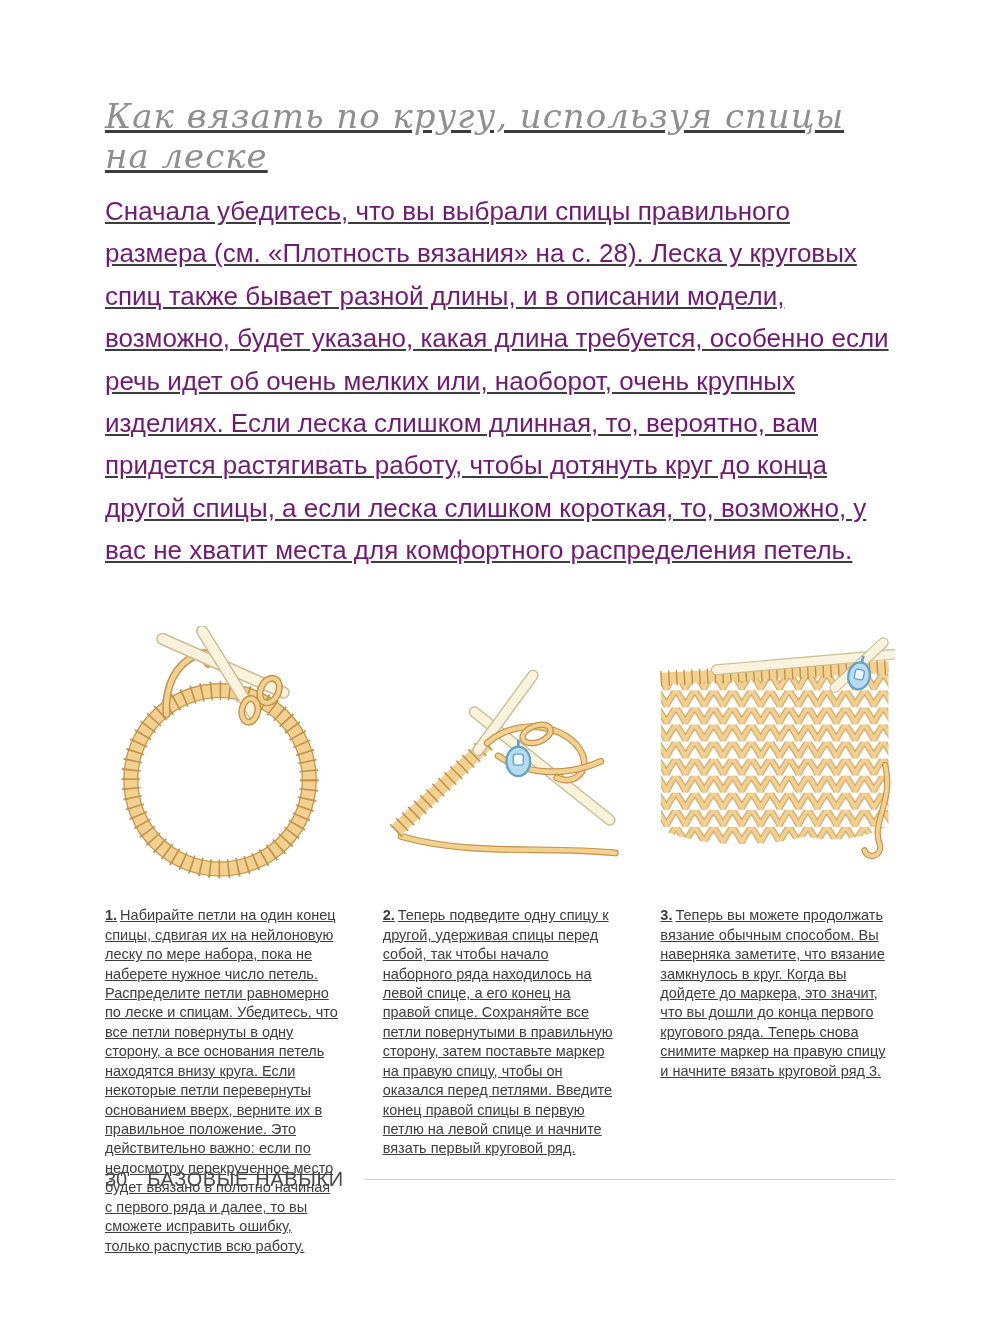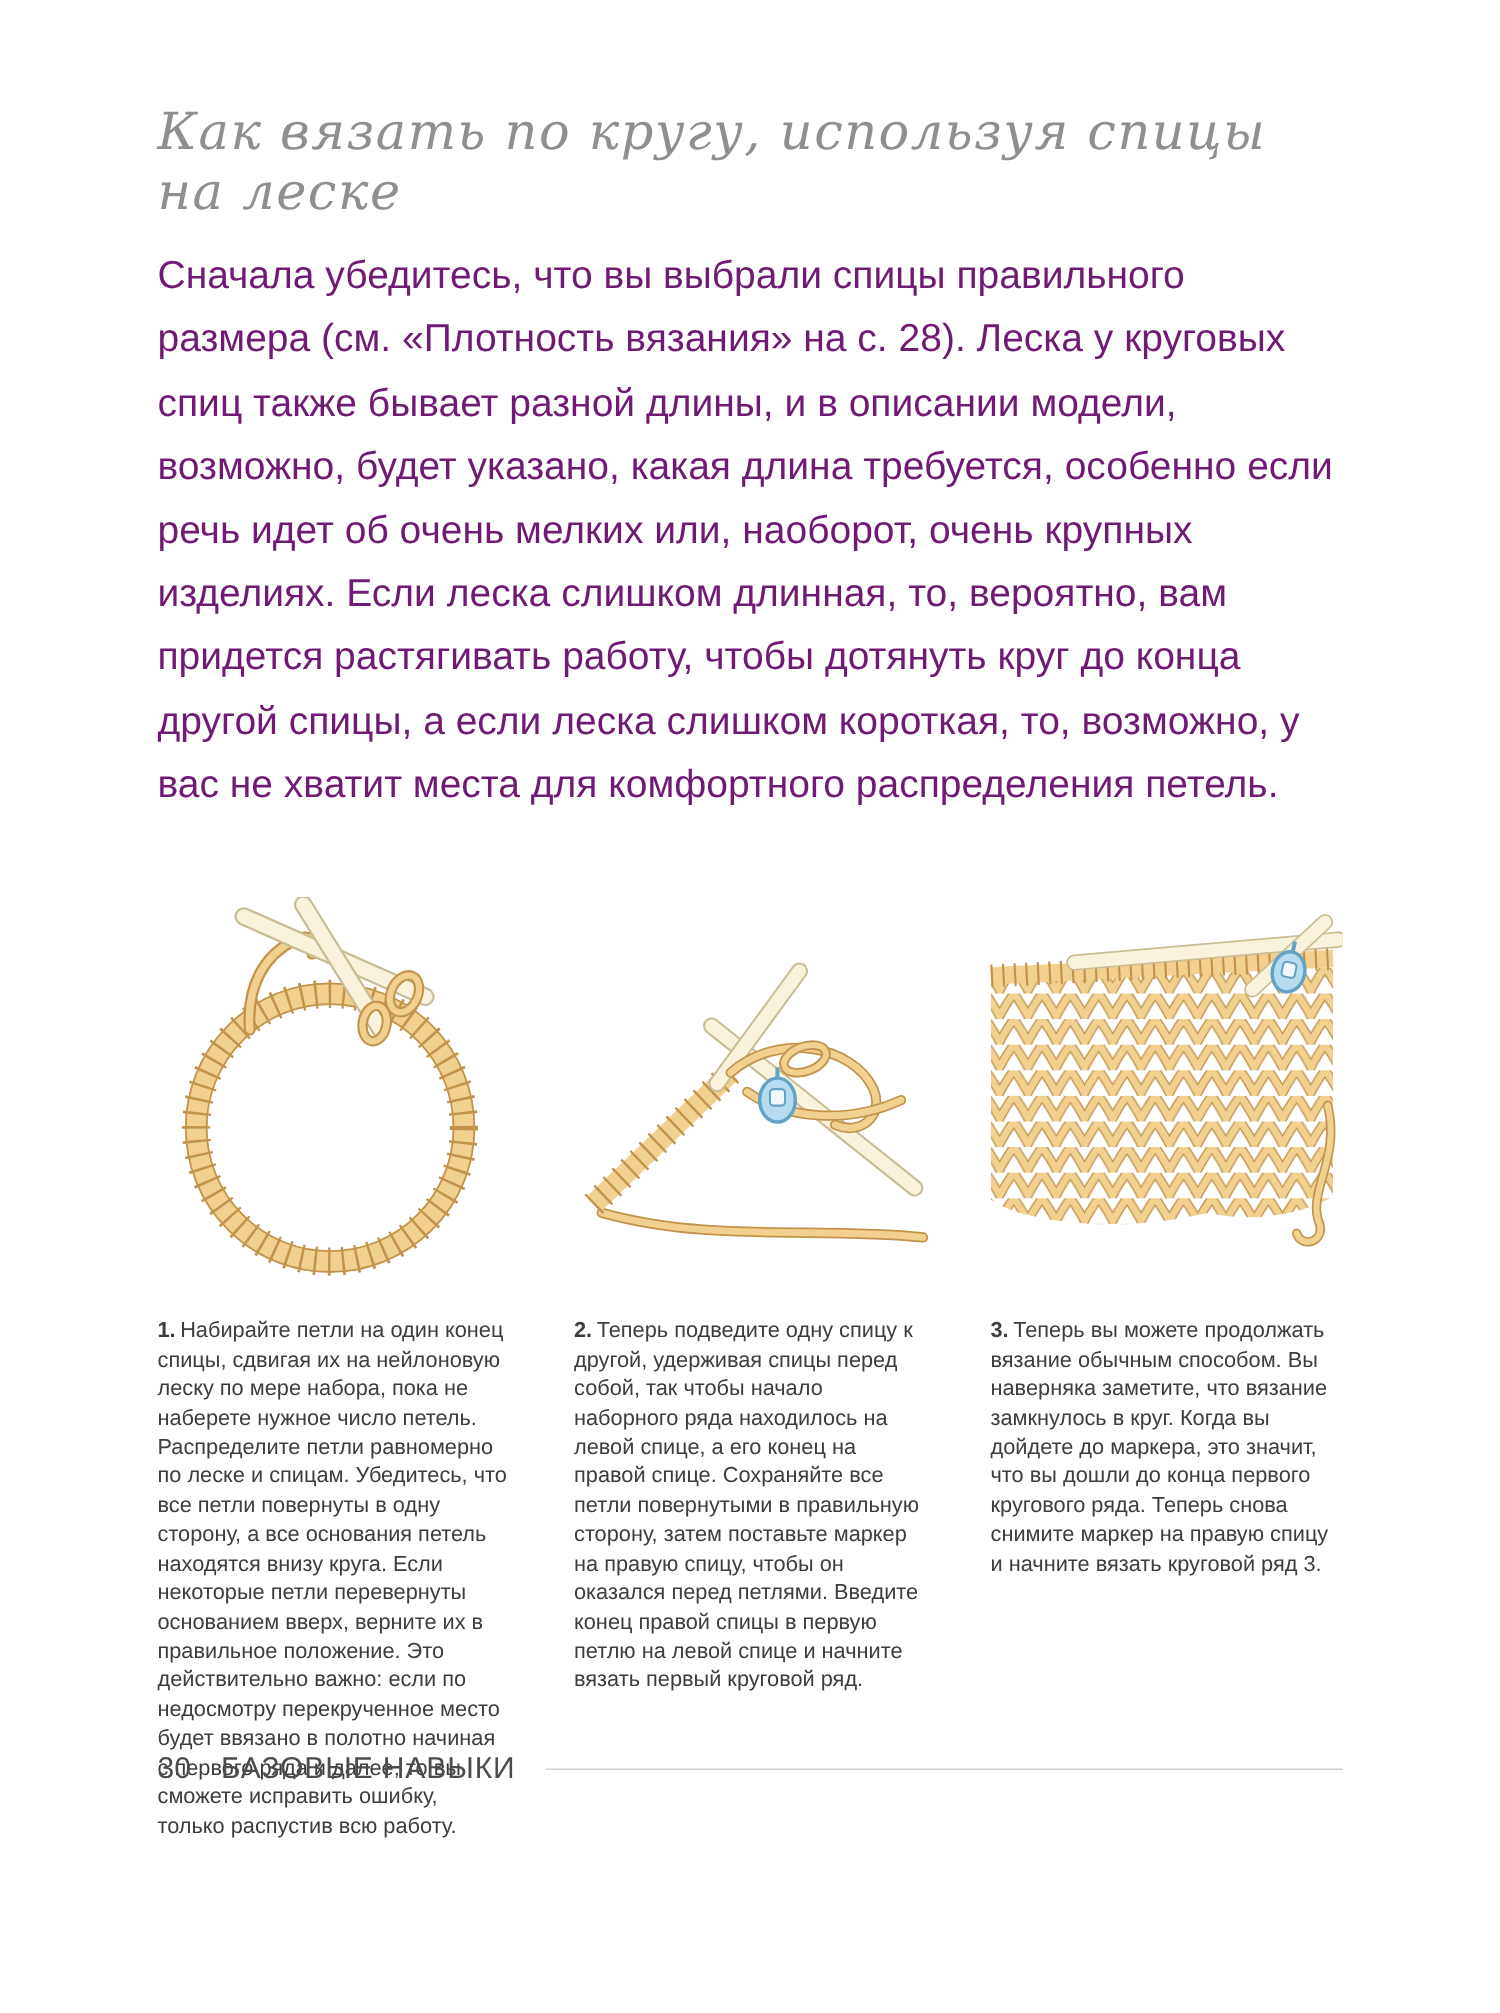--- a/index.html
+++ b/index.html
@@ -5,21 +5,21 @@
   html,body { margin:0; padding:0; background:#ffffff; }
   .page {
     position:relative;
     width:1000px; height:1342px;
     margin:0 auto;
     background:#ffffff;
     font-family:"Liberation Sans", sans-serif;
     color:#3d3d3d;
     overflow:hidden;
   }
-  .content { padding:68px 105px 0 105px; }
+  .content { padding:96px 105px 0 105px;text-decoration:underline; }
   .title {
     font-family:"DejaVu Serif", serif;
     font-style:italic;
     font-weight:400;
     font-size:34px;
     letter-spacing:1px;
     color:#8f8f8f;
     margin:0 0 14px 0;
   }
   .intro {

